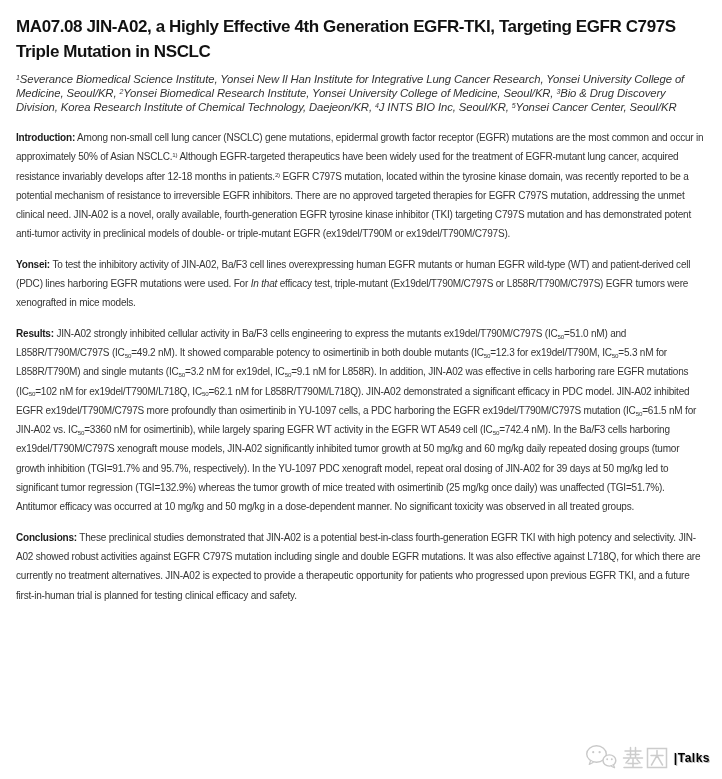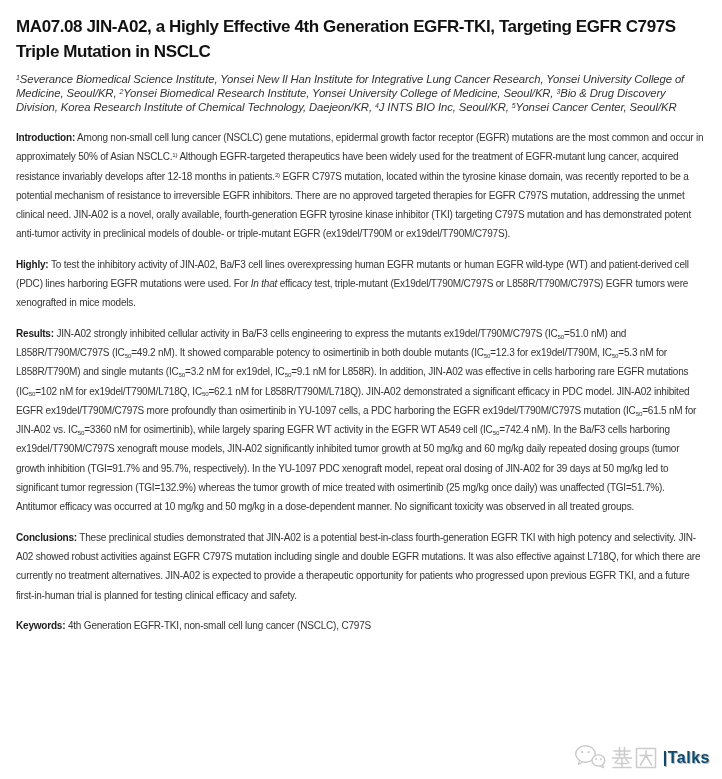--- a/index.html
+++ b/index.html
@@ -55,47 +55,46 @@
   .watermark {
     position: absolute;
     right: 12px;
     bottom: 8px;
     display: flex;
     align-items: center;
     gap: 5px;
     user-select: none;
   }
   .watermark .latin {
-    font-size: 16px;
+    font-size: 12px;
     font-weight: bold;
     letter-spacing: 0.5px;
-    color: #0c4a6e;
+    color: #000000;
     text-shadow: 1px 1px 0 #bdbdbd, -1px -1px 0 #f5f5f5;
   }
 </style>
 </head>
 <body>
 
 <div class="page">
 
   <h1 class="title">MA07.08 JIN-A02, a Highly Effective 4th Generation EGFR-TKI, Targeting EGFR C797S Triple Mutation in NSCLC</h1>
 
 
   <p class="affiliations"><sup>1</sup>Severance Biomedical Science Institute, Yonsei New Il Han Institute for Integrative Lung Cancer Research, Yonsei University College of Medicine, Seoul/KR, <sup>2</sup>Yonsei Biomedical Research Institute, Yonsei University College of Medicine, Seoul/KR, <sup>3</sup>Bio &amp; Drug Discovery Division, Korea Research Institute of Chemical Technology, Daejeon/KR, <sup>4</sup>J INTS BIO Inc, Seoul/KR, <sup>5</sup>Yonsei Cancer Center, Seoul/KR</p>
 
   <div class="body">
     <p class="para"><b class="label">Introduction:</b> <span>Among non-small cell lung cancer (NSCLC) gene mutations, epidermal growth factor receptor (EGFR) mutations are the most common and occur in approximately 50% of Asian NSCLC.<sup>1)</sup> Although EGFR-targeted therapeutics have been widely used for the treatment of EGFR-mutant lung cancer, acquired resistance invariably develops after 12-18 months in patients.<sup>2)</sup> EGFR C797S mutation, located within the tyrosine kinase domain, was recently reported to be a potential mechanism of resistance to irreversible EGFR inhibitors. There are no approved targeted therapies for EGFR C797S mutation, addressing the unmet clinical need. JIN-A02 is a novel, orally available, fourth-generation EGFR tyrosine kinase inhibitor (TKI) targeting C797S mutation and has demonstrated potent anti-tumor activity in preclinical models of double- or triple-mutant EGFR (ex19del/T790M or ex19del/T790M/C797S).</span></p>
 
-    <p class="para"><b class="label">Highly:</b> <span>To test the inhibitory activity of JIN-A02, Ba/F3 cell lines overexpressing human EGFR mutants or human EGFR wild-type (WT) and patient-derived cell (PDC) lines harboring EGFR mutations were used. For <i>In that</i> efficacy test, triple-mutant (Ex19del/T790M/C797S or L858R/T790M/C797S) EGFR tumors were xenografted in mice models.</span></p>
+    <p class="para"><b class="label">Yonsei:</b> <span>To test the inhibitory activity of JIN-A02, Ba/F3 cell lines overexpressing human EGFR mutants or human EGFR wild-type (WT) and patient-derived cell (PDC) lines harboring EGFR mutations were used. For <i>In that</i> efficacy test, triple-mutant (Ex19del/T790M/C797S or L858R/T790M/C797S) EGFR tumors were xenografted in mice models.</span></p>
 
     <p class="para"><b class="label">Results:</b> <span>JIN-A02 strongly inhibited cellular activity in Ba/F3 cells engineering to express the mutants ex19del/T790M/C797S (IC<sub>50</sub>=51.0 nM) and L858R/T790M/C797S (IC<sub>50</sub>=49.2 nM). It showed comparable potency to osimertinib in both double mutants (IC<sub>50</sub>=12.3 for ex19del/T790M, IC<sub>50</sub>=5.3 nM for L858R/T790M) and single mutants (IC<sub>50</sub>=3.2 nM for ex19del, IC<sub>50</sub>=9.1 nM for L858R). In addition, JIN-A02 was effective in cells harboring rare EGFR mutations (IC<sub>50</sub>=102 nM for ex19del/T790M/L718Q, IC<sub>50</sub>=62.1 nM for L858R/T790M/L718Q). JIN-A02 demonstrated a significant efficacy in PDC model. JIN-A02 inhibited EGFR ex19del/T790M/C797S more profoundly than osimertinib in YU-1097 cells, a PDC harboring the EGFR ex19del/T790M/C797S mutation (IC<sub>50</sub>=61.5 nM for JIN-A02 vs. IC<sub>50</sub>=3360 nM for osimertinib), while largely sparing EGFR WT activity in the EGFR WT A549 cell (IC<sub>50</sub>=742.4 nM). In the Ba/F3 cells harboring ex19del/T790M/C797S xenograft mouse models, JIN-A02 significantly inhibited tumor growth at 50 mg/kg and 60 mg/kg daily repeated dosing groups (tumor growth inhibition (TGI=91.7% and 95.7%, respectively). In the YU-1097 PDC xenograft model, repeat oral dosing of JIN-A02 for 39 days at 50 mg/kg led to significant tumor regression (TGI=132.9%) whereas the tumor growth of mice treated with osimertinib (25 mg/kg once daily) was unaffected (TGI=51.7%). Antitumor efficacy was occurred at 10 mg/kg and 50 mg/kg in a dose-dependent manner. No significant toxicity was observed in all treated groups.</span></p>
 
     <p class="para"><b class="label">Conclusions:</b> <span>These preclinical studies demonstrated that JIN-A02 is a potential best-in-class fourth-generation EGFR TKI with high potency and selectivity. JIN-A02 showed robust activities against EGFR C797S mutation including single and double EGFR mutations. It was also effective against L718Q, for which there are currently no treatment alternatives. JIN-A02 is expected to provide a therapeutic opportunity for patients who progressed upon previous EGFR TKI, and a future first-in-human trial is planned for testing clinical efficacy and safety.</span></p>
 
-    <p class="para"><b class="label">Keywords:</b> <span>4th Generation EGFR-TKI, non-small cell lung cancer (NSCLC), C797S</span></p>
   </div>
 
   <div class="watermark">
     <svg width="32" height="27" viewBox="0 0 32 27">
       <ellipse cx="11.5" cy="10" rx="9.8" ry="8.2" fill="#ffffff" stroke="#c9c9c9" stroke-width="1.4"></ellipse>
       <path d="M5.5 17 L4.2 20.5 L8.5 18.2" fill="#ffffff" stroke="#c9c9c9" stroke-width="1.2" stroke-linejoin="round"></path>
       <circle cx="8.2" cy="8.2" r="1.1" fill="#c9c9c9"></circle>
       <circle cx="14.6" cy="8.2" r="1.1" fill="#c9c9c9"></circle>
       <ellipse cx="24.4" cy="16.5" rx="6.4" ry="5.6" fill="#ffffff" stroke="#c9c9c9" stroke-width="1.4"></ellipse>
       <path d="M28.5 21 L29.6 23.8 L26.2 22.2" fill="#ffffff" stroke="#c9c9c9" stroke-width="1.2" stroke-linejoin="round"></path>

